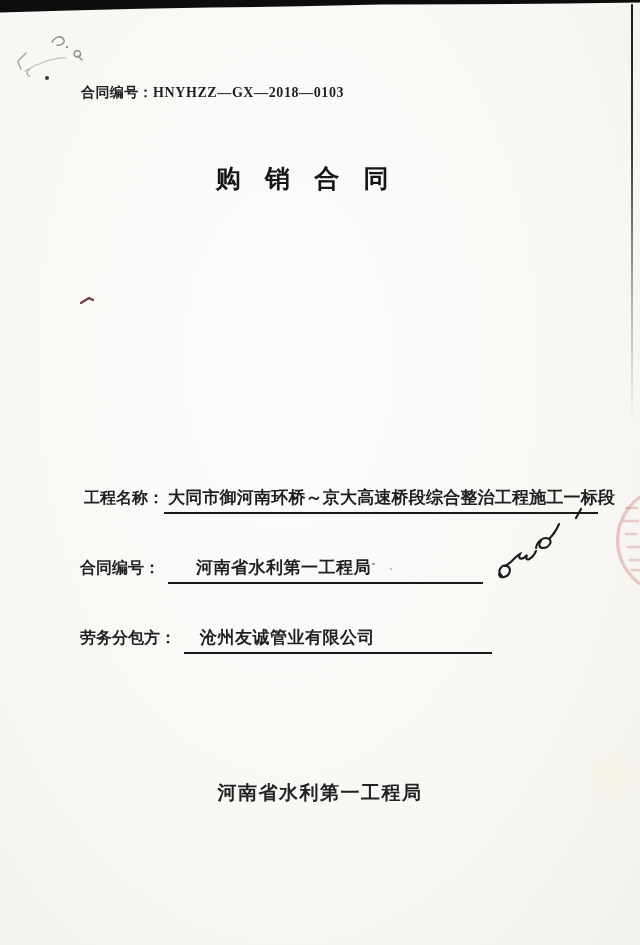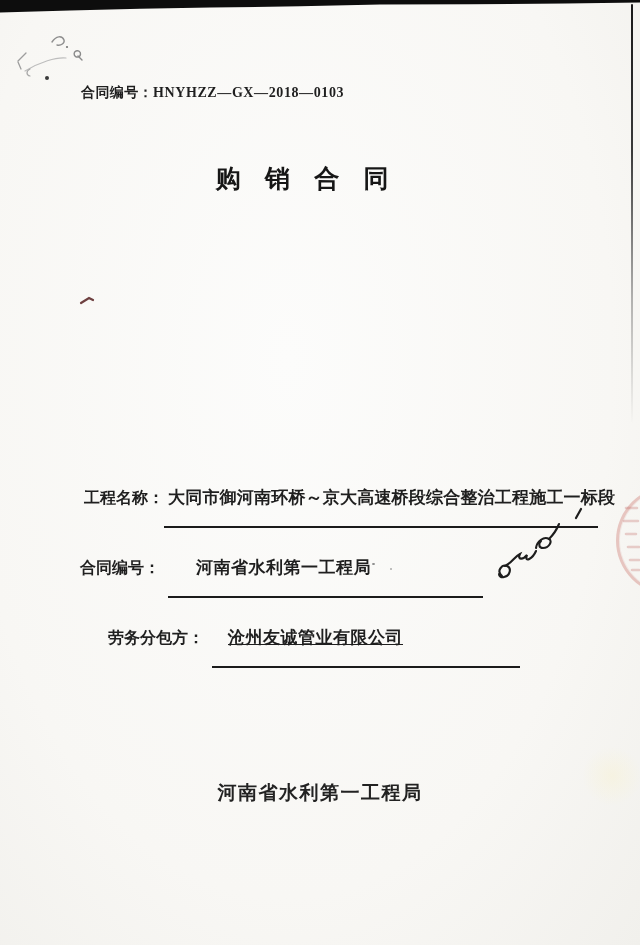--- a/index.html
+++ b/index.html
@@ -27,28 +27,28 @@
   .contract-no .num{letter-spacing:.6px;}
   .doc-title{
     position:absolute;left:0;top:162px;width:604px;margin:0;text-align:center;
     font-size:25px;font-weight:bold;letter-spacing:9px;text-indent:9px;
     color:#161616;
   }
   .field-row{position:absolute;display:flex;align-items:baseline;white-space:nowrap;justify-content:flex-end;}
   .field-label{font-size:16px;font-weight:bold;flex:none;}
   .field-value{
     font-size:17px;font-weight:bold;border-bottom:2px solid #1b1b1b;
-    padding-bottom:17px;box-sizing:border-box;flex:none;
+    padding-bottom:3px;box-sizing:border-box;flex:none;
   }
   .row-project{left:84px;top:486px;}
   .row-project .field-value{width:434px;padding-left:4px;letter-spacing:.2px;}
   .row-contractor{left:80px;top:556px;}
   .row-contractor .field-value{width:315px;padding-left:28px;margin-left:8px;letter-spacing:.5px;}
-  .row-subcontractor{left:80px;top:626px;margin-left:28px;}
-  .row-subcontractor .field-value{width:308px;padding-left:16px;margin-left:8px;letter-spacing:.5px;text-decoration:underline;}
+  .row-subcontractor{left:80px;top:626px;}
+  .row-subcontractor .field-value{width:308px;padding-left:16px;margin-left:8px;letter-spacing:.5px;}
   .doc-footer{
     position:absolute;left:0;top:780px;width:640px;margin:0;text-align:center;
     font-size:19px;font-weight:bold;letter-spacing:1.5px;color:#222;
   }
   .pencil-marks{position:absolute;left:10px;top:25px;}
   .red-tick{position:absolute;left:78px;top:293px;}
   .pen-scribble{position:absolute;left:488px;top:502px;}
   
   .stamp-circle{
     position:absolute;left:616px;top:486px;width:102px;height:103px;border-radius:50%;

